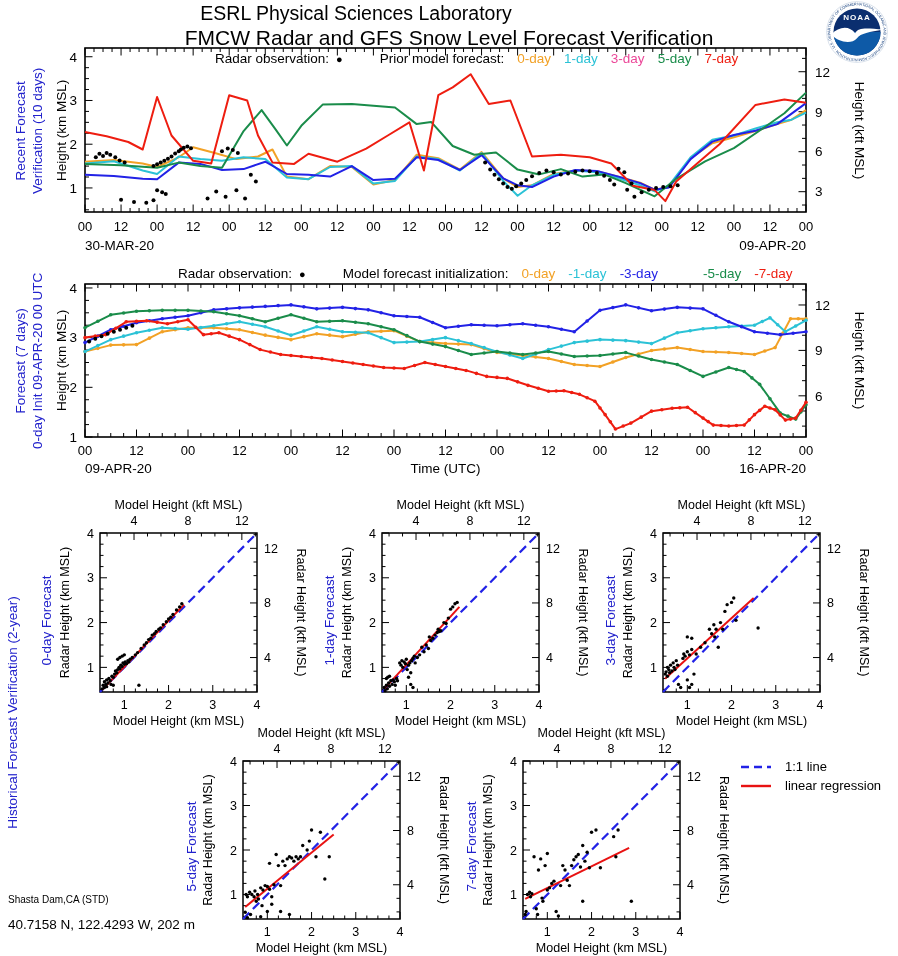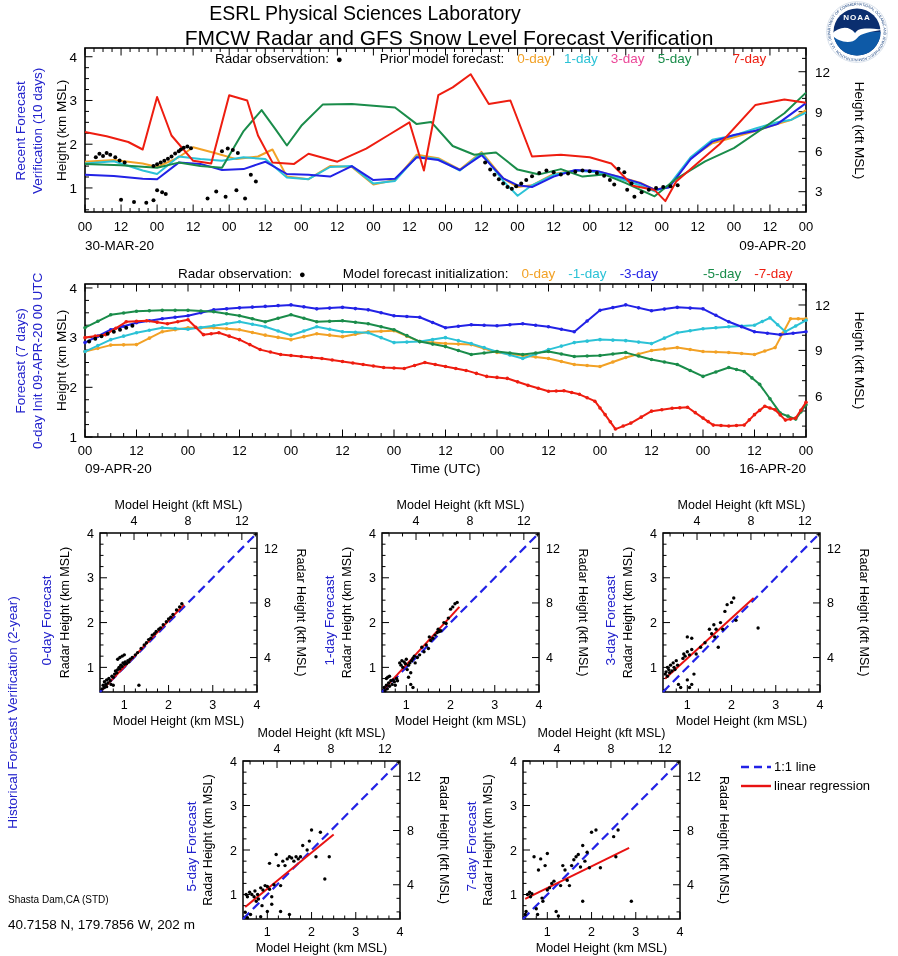--- a/index.html
+++ b/index.html
@@ -1,29 +1,29 @@
 <!DOCTYPE html>
 <html><head>
 <meta charset="utf-8">
 <style>
   html,body{margin:0;padding:0;background:#fff;}
   body{width:898px;height:956px;position:relative;overflow:hidden;
        font-family:"Liberation Sans","DejaVu Sans",sans-serif;color:#000;}
   .abs{position:absolute;}
-  .title{position:absolute;top:2px;left:0;width:712px;text-align:center;font-size:19.5px;margin-left:9px;}
+  .title{position:absolute;top:2px;left:0;width:712px;text-align:center;font-size:19.5px;}
   .subtitle{position:absolute;top:26px;left:0;width:898px;text-align:center;font-size:21px;}
   .legend{position:absolute;display:flex;align-items:center;gap:13px;font-size:13.5px;white-space:nowrap;}
   .legend .fl{margin-left:24px;}
   .legend .dot{font-size:11px;margin-left:-6px;}
   .vwrap{position:absolute;width:0;height:0;display:flex;align-items:center;justify-content:center;}
   .vin{transform:rotate(-90deg);white-space:nowrap;text-align:center;line-height:1.25;font-size:13.5px;}
   .cw .vin{transform:rotate(90deg);}
   .blue{color:#2222CC;}
   .rlegend{position:absolute;font-size:13px;}
-  .rlegend .row{display:flex;align-items:center;gap:3px;height:19px;}
+  .rlegend .row{display:flex;align-items:center;gap:14px;height:19px;}
   .footer1{position:absolute;left:8px;top:894px;font-size:10px;}
   .footer2{position:absolute;left:8px;top:917px;font-size:13.5px;}
   svg#plots{position:absolute;left:0;top:0;}
 </style>
 </head>
 <body>
 
 <svg id="plots" width="898" height="956">
     <rect x="85" y="48" width="721" height="164" fill="none" stroke="#000" stroke-width="1.6"></rect>
     <line x1="85" y1="48" x2="85" y2="55.5" stroke="#000" stroke-width="1"></line>
@@ -1460,21 +1460,21 @@
 </div>
 
 <div class="legend" style="left:215px;top:51px">
   <span>Radar observation:</span>
   <span class="dot">●</span>
   <span class="fl">Prior model forecast:</span>
   <span style="color: rgb(242, 161, 37);">0-day</span>
   <span style="color: rgb(43, 194, 214);">1-day</span>
   <span style="color: #ec4899;">3-day</span>
   <span style="color: rgb(26, 140, 74);">5-day</span>
-  <span style="color: rgb(238, 29, 16); margin-left: 28px;">7-day</span>
+  <span style="color: rgb(238, 29, 16);">7-day</span>
 </div>
 
 <div class="legend" style="left:178px;top:266px">
   <span>Radar observation:</span>
   <span class="dot">●</span>
   <span class="fl">Model forecast initialization:</span>
   <span style="color: rgb(242, 161, 37);">0-day</span>
   <span style="color: rgb(43, 194, 214); text-align: center;">-1-day</span>
   <span style="color: rgb(34, 34, 230);">-3-day</span>
   <span style="color: rgb(26, 140, 74); margin-left: 32px;">-5-day</span>
@@ -1536,13 +1536,13 @@
   </div>
   <div class="row">
     <svg width="30" height="6">
       <line x1="0" y1="3" x2="30" y2="3" stroke-width="2.4" stroke="#E81212"></line>
     </svg>
     <span>linear regression</span>
   </div>
 </div>
 
 <div class="footer1">Shasta Dam,CA (STD)</div>
-<div class="footer2">40.7158 N, 179.7856 W, 202 m</div>
+<div class="footer2">40.7158 N, 122.4293 W, 202 m</div>
 
 </body></html>

